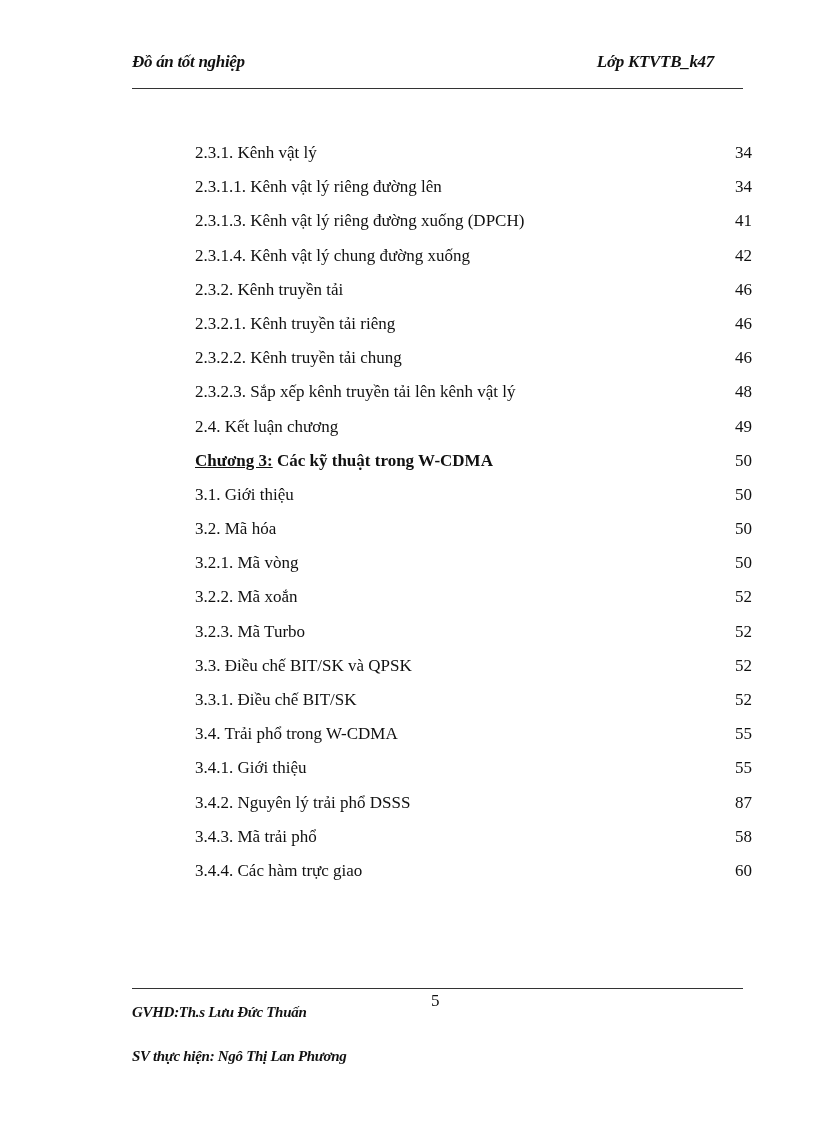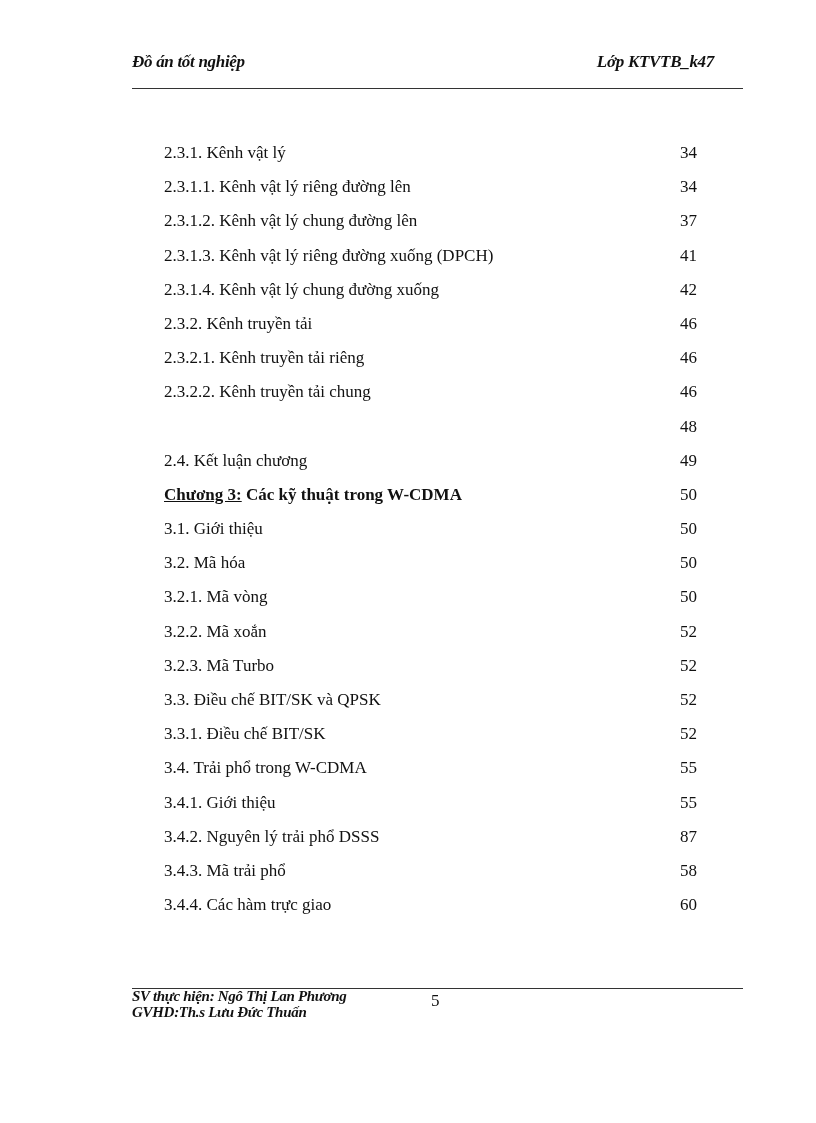--- a/index.html
+++ b/index.html
@@ -42,30 +42,31 @@
       position: absolute;
       left: 164px;
       top: 141px;
       width: 540px;
     }
     .toc-row {
       position: relative;
       height: 34.2px;
       font-size: 17px;
       line-height: 24px;
+      margin-left: 31px;
     }
     .toc-row .title {
       position: absolute;
       left: 0;
       top: 0;
       white-space: nowrap;
     }
     .toc-row .page {
       position: absolute;
-      left: 516px;
+      left: 540px;
       top: 0;
     }
     .toc-row.chapter .title {
       font-weight: bold;
     }
     .toc-row.chapter .chap-label {
       text-decoration: underline;
     }
 
     .page-number {
@@ -76,43 +77,39 @@
     }
     .footer-line {
       position: absolute;
       left: 132px;
       font-weight: bold;
       font-style: italic;
       font-size: 15px;
       letter-spacing: -0.3px;
     }
     .footer-line.l1 { top: 1004px; }
-    .footer-line.l2 { top: 988px; }
+    .footer-line.l2 { top: 1048px; }
   </style>
 </head>
 <body>
 
 <div class="header">
   <span class="left">Đồ án tốt nghiệp</span>
   <span class="right">Lớp KTVTB_k47</span>
 </div>
 <div class="rule top"></div>
 
 <div class="toc">
   <div class="toc-row">
     <span class="title">2.3.1. Kênh vật lý</span>
     <span class="page">34</span>
   </div>
   <div class="toc-row">
     <span class="title">2.3.1.1. Kênh vật lý riêng đường lên</span>
     <span class="page">34</span>
-  </div>
-  <div class="toc-row">
-    <span class="title">2.3.1.2. Kênh vật lý chung đường lên</span>
-    <span class="page">37</span>
   </div>
   <div class="toc-row">
     <span class="title">2.3.1.3. Kênh vật lý riêng đường xuống (DPCH)</span>
     <span class="page">41</span>
   </div>
   <div class="toc-row">
     <span class="title">2.3.1.4. Kênh vật lý chung đường xuống</span>
     <span class="page">42</span>
   </div>
   <div class="toc-row">
@@ -121,20 +118,21 @@
   </div>
   <div class="toc-row">
     <span class="title">2.3.2.1. Kênh truyền tải riêng</span>
     <span class="page">46</span>
   </div>
   <div class="toc-row">
     <span class="title">2.3.2.2. Kênh truyền tải chung</span>
     <span class="page">46</span>
   </div>
   <div class="toc-row">
+    <span class="title">2.3.2.3. Sắp xếp kênh truyền tải lên kênh vật lý</span>
     <span class="page">48</span>
   </div>
   <div class="toc-row">
     <span class="title">2.4. Kết luận chương</span>
     <span class="page">49</span>
   </div>
   <div class="toc-row chapter">
     <span class="title"><span class="chap-label">Chương 3:</span><span> Các kỹ thuật trong W-CDMA</span></span>
     <span class="page">50</span>
   </div>

